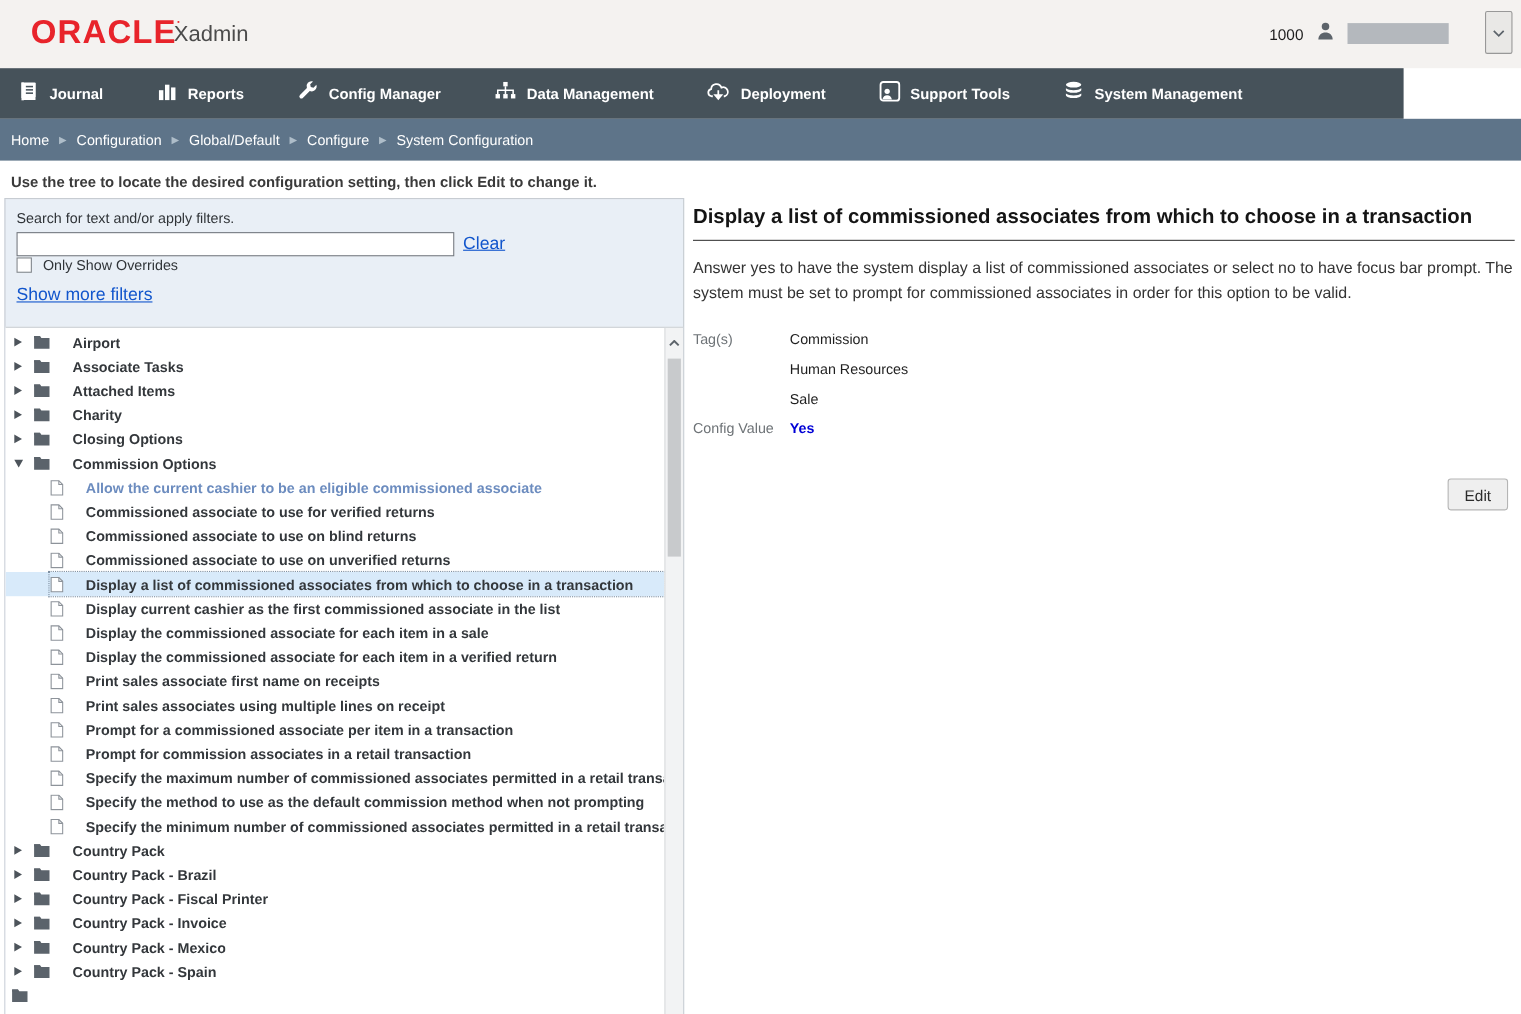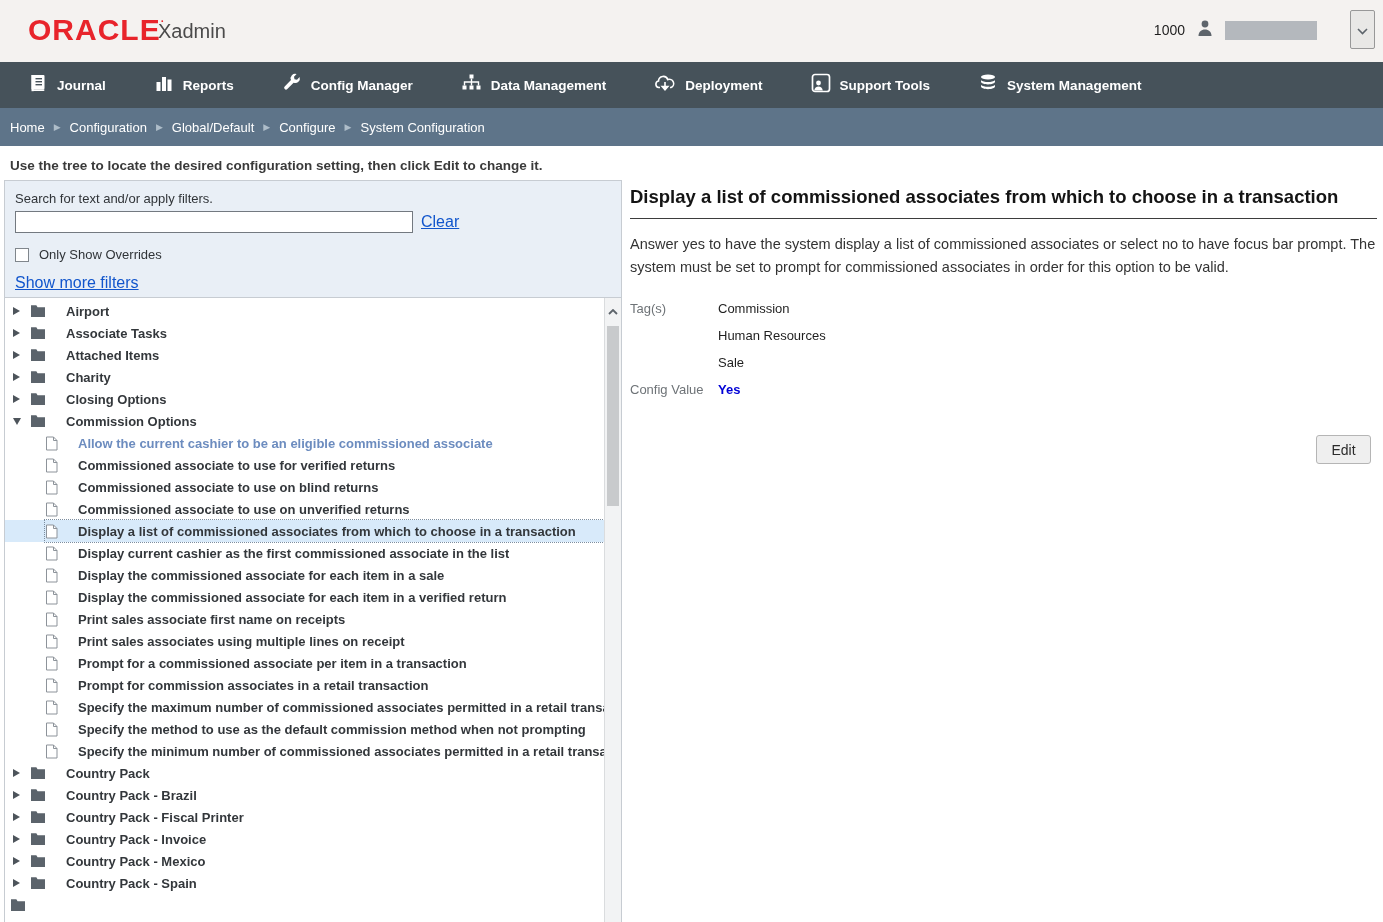--- a/index.html
+++ b/index.html
@@ -15,22 +15,22 @@
   #brand .tm { font-size:11px; vertical-align:top; line-height:16px; }
   #app-title { position:absolute; left:158px; top:20px; font-size:20px; color:#4b4b4b; }
   #user-area { position:absolute; right:66px; top:18px; display:flex; align-items:center; gap:10px; }
   #user-id { font-size:14px; color:#1e1e1e; }
   .redact { width:92px; height:19px; background:#b4b8bd; }
   #user-dropdown { position:absolute; right:8px; top:10px; width:25px; height:39px;
                    background:#e9e8e6; border:1px solid #989898; border-radius:2px;
                    display:flex; align-items:center; justify-content:center; cursor:pointer; }
 
   
-  #navbar { position:absolute; left:0; top:62px; width:1383px; height:46px;
-            background:#46525a; display:flex; align-items:center; padding-left:28px; }
+  #navbar { position:absolute; left:0; top:62px; width:1276px; height:46px;
+            background:#46525a; display:flex; align-items:center; padding-left:16px; }
   .nav-item { display:flex; align-items:center; margin-right:48px; cursor:pointer; }
   .nav-item svg { margin-right:9px; }
   .nav-label { color:#fff; font-size:13.5px; font-weight:bold; white-space:nowrap; }
 
   
   #breadcrumb { position:absolute; left:0; top:108px; width:1383px; height:38px;
                 background:#5e7489; display:flex; align-items:center; padding-left:10px; }
   .crumb { color:#fff; font-size:13px; }
   .crumb-sep { color:#aebdc9; font-size:9px; margin:0 9px; }
 
@@ -41,21 +41,21 @@
   
   #left-panel { position:absolute; left:4px; top:180px; width:618px; height:826px;
                 border:1px solid #c7ccd2; background:#e9eff6; }
   #filter-area { padding:10px 10px 0 10px; height:115px; }
   #search-label { font-size:13px; color:#303438; }
   #search-row { display:flex; align-items:center; margin-top:5px; }
   #search-input { width:398px; height:22px; border:1px solid #737980; background:#fff;
                   font-size:13px; padding:0 4px; font-family:"Liberation Sans",sans-serif; }
   a.link { color:#1155cc; font-size:16px; text-decoration:underline; cursor:pointer; }
   #clear-link { margin-left:8px; }
-  #override-row { display:flex; align-items:center; margin-top:14px; }
+  #override-row { display:flex; align-items:center; }
   #override-checkbox { width:14px; height:14px; border:1px solid #80868c; background:#fff;
                        cursor:pointer; }
   #override-label { font-size:13px; color:#303438; margin-left:10px; }
   #more-filters { display:inline-block; margin-top:12px; }
 
   
   #tree-area { position:absolute; left:0; top:116px; right:0; bottom:0;
                background:#fff; border-top:1px solid #c7ccd2; overflow:hidden; }
   #tree-rows { position:absolute; left:0; top:2px; right:17px; bottom:0; overflow:hidden; }
   .tree-row { height:22px; display:flex; align-items:center; white-space:nowrap;

